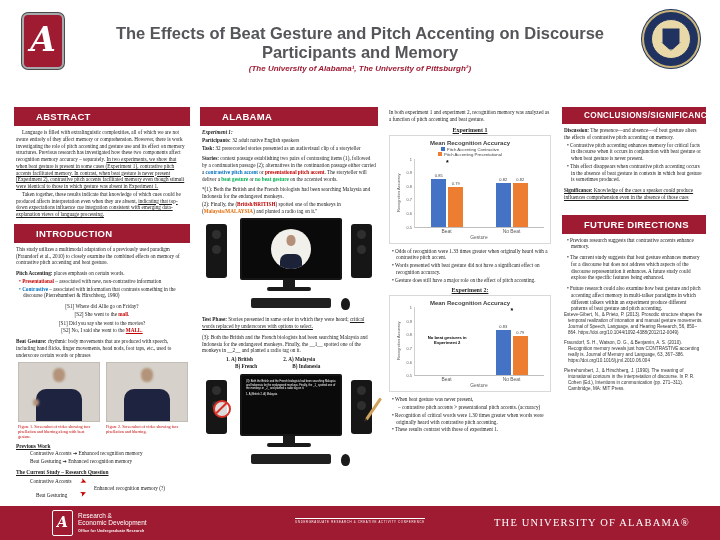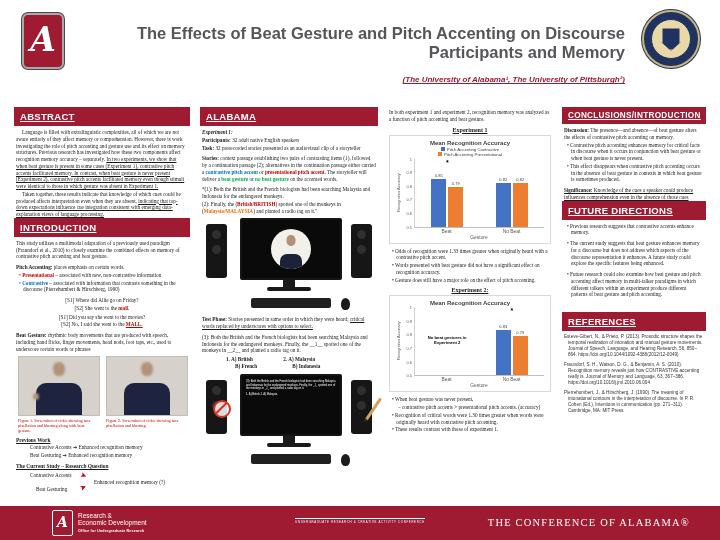--- a/index.html
+++ b/index.html
@@ -10,43 +10,43 @@
   .ua-logo{position:absolute;left:22px;top:13px;width:38px;height:52px;background:#9E1B32;
            border:2px solid #a7a9ac;border-radius:6px;box-shadow:0 0 0 1px #4a4a4a;
            display:flex;align-items:center;justify-content:center;}
   .ua-logo span{font:italic 700 33px "DejaVu Serif",serif;color:#fff;line-height:1;transform:translateY(-2px);}
   .pitt-seal{position:absolute;right:20px;top:10px;width:54px;height:54px;border-radius:50%;
              background:#20325f;border:2px solid #c7b57a;box-shadow:0 0 0 1px #20325f;}
   .seal-inner{position:absolute;inset:7px;border-radius:50%;background:#ead9a8;border:1px solid #20325f;}
   .seal-shield{position:absolute;left:50%;top:50%;transform:translate(-50%,-50%);width:20px;height:24px;
                background:#20325f;clip-path:polygon(0 0,100% 0,100% 62%,50% 100%,0 62%);
                box-shadow:inset 0 0 0 1.5px #ead9a8;}
-  .titlewrap{position:absolute;left:95px;right:95px;top:24px;text-align:right;}
+  .titlewrap{position:absolute;left:95px;right:95px;top:24px;text-align:center;}
   .ptitle{font:700 16.5px "Liberation Sans",sans-serif;color:#54565a;line-height:1.16;}
   .authors{margin-top:5px;font:700 10.5px "Liberation Sans",sans-serif;color:#9E1B32;}
-  .affil{margin-top:13px;font:italic 700 8px "Liberation Sans",sans-serif;color:#9E1B32;text-decoration:underline;}
+  .affil{margin-top:2px;font:italic 700 8px "Liberation Sans",sans-serif;color:#9E1B32;}
   
   .col{position:absolute;top:107px;}
   .c1{left:14px;width:176px;}
   .c2{left:200px;width:178px;}
   .c3{left:387px;width:166px;}
   .c4{left:562px;width:144px;}
   .secbar{background:#9E1B32;color:#fff;font:700 9.5px "Liberation Sans",sans-serif;
-          padding:4px 4px 4px 6px;letter-spacing:.3px;margin-bottom:3px;text-decoration:underline;}
+          padding:4px 4px 4px 22px;letter-spacing:.3px;margin-bottom:3px;}
   .secbar.small{font-size:8.2px;}
   .bt{font-size:5.2px;line-height:1.3;margin:1px 2px 0;}
   .ind{text-indent:6px;}
   .ctr{text-align:center;}
   .bl{padding-left:7px;text-indent:-4px;}
   .bl2{padding-left:13px;text-indent:-4px;}
   .b{font-weight:700;}
   .i{font-style:italic;}
   .u{text-decoration:underline;}
   .red{color:#C00000;} .blue{color:#0070C0;} .green{color:#00B050;} .orange{color:#E36C0A;}
-  .mt2{margin-top:2px;} .mt4{margin-top:4px;} .mt6{margin-top:0;}
+  .mt2{margin-top:2px;} .mt4{margin-top:4px;} .mt6{margin-top:6px;}
   .subh{font-weight:700;text-decoration:underline;font-size:5.4px;margin:4px 2px 0;}
   
   .figrow{display:flex;gap:8px;justify-content:center;margin-top:4px;}
   .figcell{width:80px;}
   .figphoto{width:80px;height:58px;background:#d6d2cb;position:relative;overflow:hidden;border:1px solid #c2beb6;}
   .fp-head{position:absolute;left:50%;top:5px;transform:translateX(-50%);width:12px;height:14px;
            border-radius:45%;background:#b39379;filter:blur(1.2px);}
   .fp-body{position:absolute;left:50%;bottom:-2px;transform:translateX(-50%);width:46px;height:34px;
            border-radius:10px 10px 0 0;background:#1e2340;}
   .fp-hand{position:absolute;left:14px;top:36px;width:6px;height:7px;border-radius:50%;
@@ -363,47 +363,46 @@
           </div>
         </div>
       </div>
     <div class="bt bl mt4">• When beat gesture was never present,</div>
     <div class="bt bl2">– contrastive pitch accents &gt; presentational pitch accents. (accuracy)</div>
     <div class="bt bl">• Recognition of critical words were 1.30 times greater when words were originally heard with contrastive pitch accenting.</div>
     <div class="bt bl">• These results contrast with those of experiment 1.</div>
   </div>
 
   <div class="col c4">
-    <div class="secbar small">CONCLUSIONS/INTRODUCTION</div>
+    <div class="secbar small">CONCLUSIONS/SIGNIFICANCE</div>
     <div class="bt"><span class="b">Discussion:</span><span> The presence—and absence—of beat gesture alters the effects of contrastive pitch accenting on memory.</span></div>
     <div class="bt bl">• Contrastive pitch accenting enhances memory for critical facts in discourse when it occurs in conjunction with beat gesture or when beat gesture is never present.</div>
     <div class="bt bl">• This effect disappears when contrastive pitch accenting occurs in the absence of beat gesture in contexts in which beat gesture is sometimes produced.</div>
     <div class="bt mt4"><span class="b u">Significance: </span><span class="u">Knowledge of the cues a speaker </span><span class="u i">could</span><span class="u"> produce influences comprehension even in the absence of those cues</span></div>
 
-    <div class="secbar" style="">FUTURE DIRECTIONS</div>
+    <div class="secbar" style="margin-top:14px">FUTURE DIRECTIONS</div>
     <div class="bt bl">• Previous research suggests that contrastive accents enhance memory.</div>
     <div class="bt bl mt4">• The current study suggests that beat gesture enhances memory for a discourse but does not address which aspects of the discourse representation it enhances. A future study could explore the specific features being enhanced.</div>
     <div class="bt bl mt4">• Future research could also examine how beat gesture and pitch accenting affect memory in multi-talker paradigms in which different talkers within an experiment produce different patterns of beat gesture and pitch accenting.</div>
 
-    <div class="secbar" style="margin-top:14px">REFERENCES</div>
     <div class="ref">Esteve-Gibert, N., &amp; Prieto, P. (2013). Prosodic structure shapes the temporal realization of intonation and manual gesture movements. Journal of Speech, Language, and Hearing Research, 56, 850–864. https://doi.org/10.1044/1092-4388(2012/12-0049)</div>
     <div class="ref">Fraundorf, S. H., Watson, D. G., &amp; Benjamin, A. S. (2010). Recognition memory reveals just how CONTRASTIVE accenting really is. Journal of Memory and Language, 63, 367–386. https://doi.org/10.1016/j.jml.2010.06.004</div>
     <div class="ref">Pierrehumbert, J., &amp; Hirschberg, J. (1990). The meaning of intonational contours in the interpretation of discourse. In P. R. Cohen (Ed.), Intentions in communication (pp. 271–311). Cambridge, MA: MIT Press.</div>
   </div>
 
   <div class="footer">
     <div class="f-left">
       <div class="f-alogo">
         <span>A</span>
       </div>
       <div class="f-ltext">
         <div>Research &amp;</div>
         <div>Economic Development</div>
         <div class="f-lsub">Office for Undergraduate Research</div>
       </div>
     </div>
     <div class="f-center">
       <div><span class="f-urcasub">UNDERGRADUATE RESEARCH &amp; CREATIVE ACTIVITY CONFERENCE</span></div>
     </div>
-    <div class="f-right">THE CONFERENCE OF ALABAMA®</div>
+    <div class="f-right">THE UNIVERSITY OF ALABAMA®</div>
   </div>
 
 </div>
 
 </body></html>

